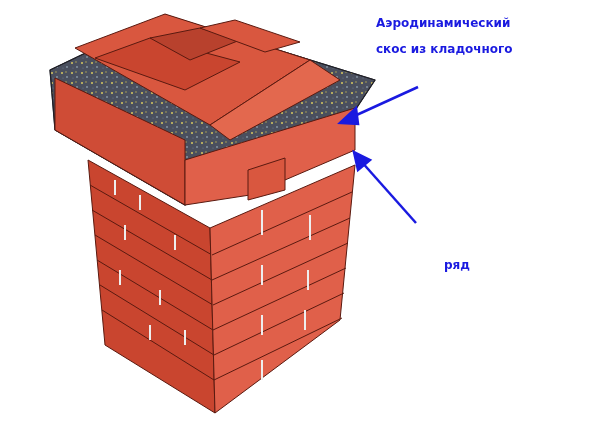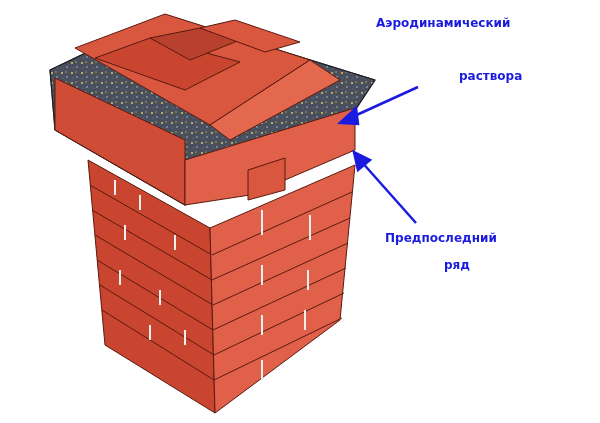--- a/index.html
+++ b/index.html
@@ -91,16 +91,15 @@
 
     <g stroke="#1a1ae0" stroke-width="2.5" fill="#1a1ae0">
       <line x1="418" y1="87" x2="350" y2="118"></line>
       <polygon points="340,123 356,108 358,124"></polygon>
       <line x1="416" y1="223" x2="360" y2="160"></line>
       <polygon points="354,152 370,160 358,170"></polygon>
     </g>
   </svg>
 
   <div class="label" id="lbl1a">Аэродинамический</div>
-  <div class="label" id="lbl1c">раствора</div>
-  <div class="label" id="lbl2a">Предпоследний</div>
+  <div class="label" id="lbl1b">скос из кладочного</div>
   <div class="label" id="lbl2b">ряд</div>
 </div>
 
 </body></html>

